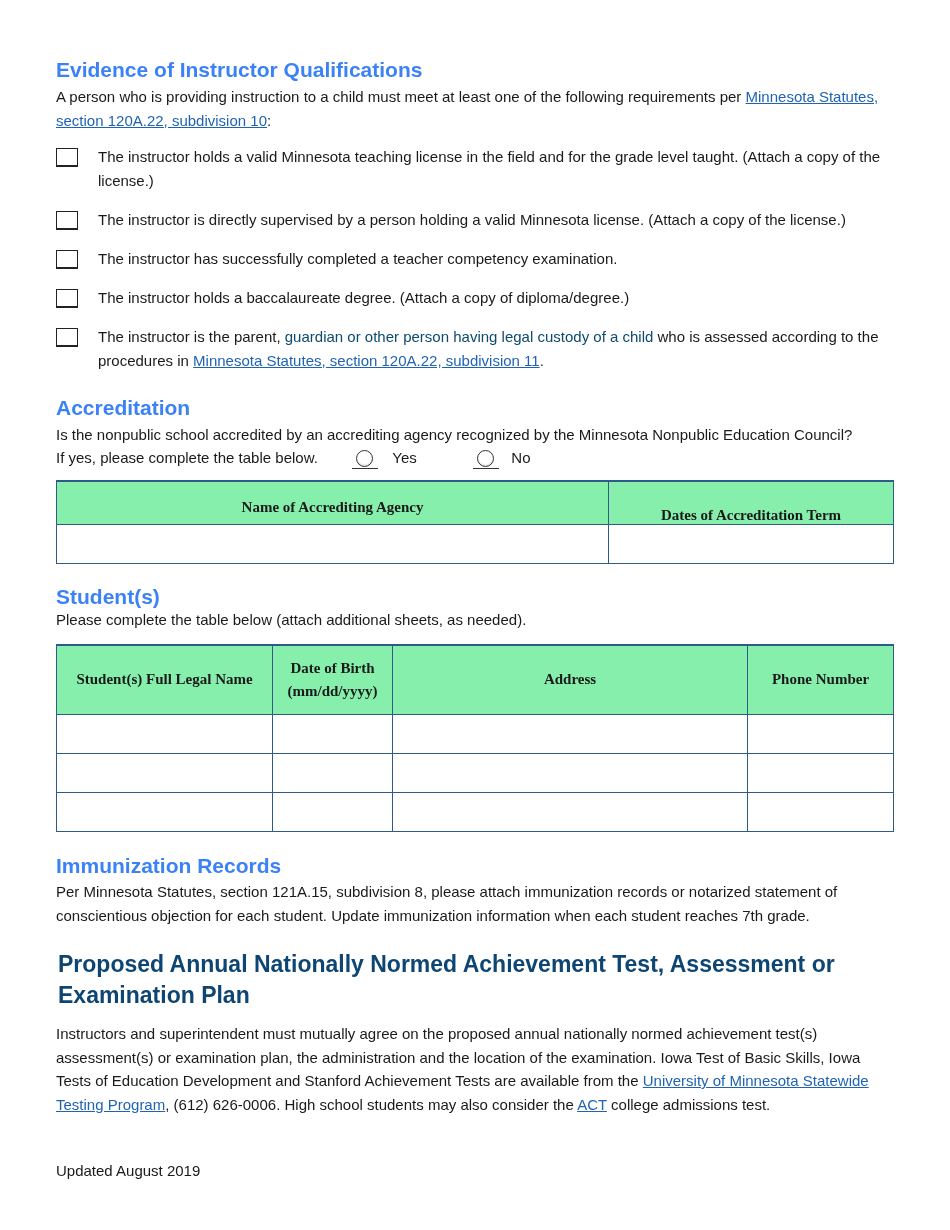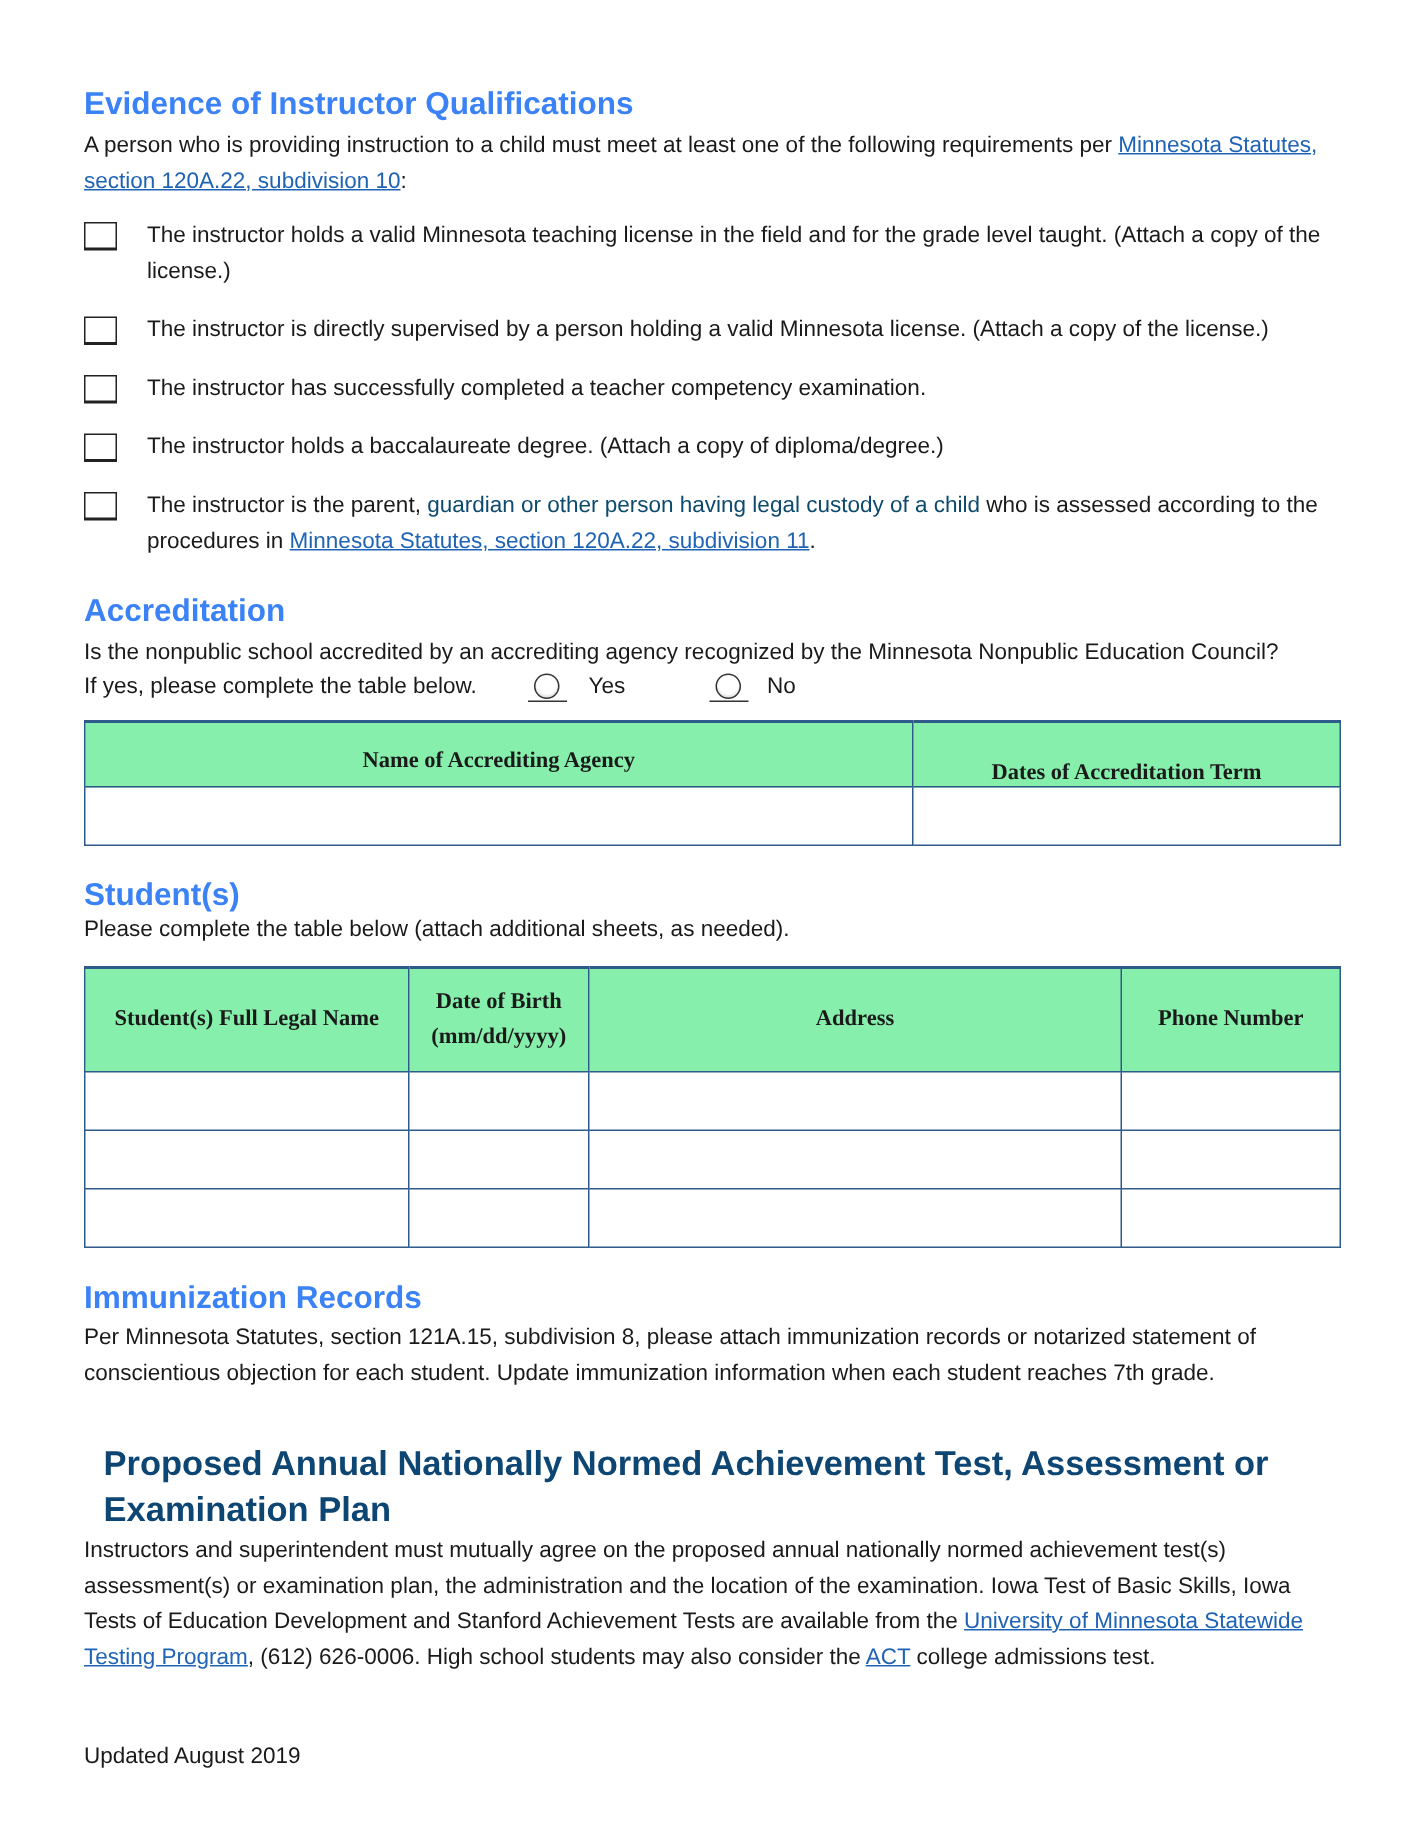--- a/index.html
+++ b/index.html
@@ -1,19 +1,19 @@
 <!DOCTYPE html>
 <html><head>
 <meta charset="utf-8">
 <style>
   html, body { margin: 0; padding: 0; background: #ffffff; }
   body { width: 950px; height: 1230px; position: relative; font-family: "Liberation Sans", sans-serif; color: #1a1a1a; font-size: 15px; }
   .page { position: absolute; left: 56px; top: 0; width: 840px; }
   h2 { position: absolute; margin: 0; color: #3b82f6; font-weight: bold; font-size: 21px; }
-  h1 { position: absolute; margin: 13px; color: #0d4573; font-weight: bold; font-size: 23px; line-height: 31px; }
+  h1 { position: absolute; margin: 2px; color: #0d4573; font-weight: bold; font-size: 23px; line-height: 31px; }
   .p { position: absolute; margin: 0; line-height: 23.5px; font-size: 15px; }
   a, .lnk { color: #1f63b5; text-decoration: underline; cursor: pointer; }
   .grey { color: #0c4a6e; }
   .cb-row { position: absolute; left: 0; width: 840px; }
   .cb { position: absolute; left: 0; top: 0; width: 22px; height: 19px; border: 1.5px solid #222; border-bottom-width: 2px; box-sizing: border-box; background: #fff; cursor: pointer; }
   .cb-text { position: absolute; left: 42px; top: -3px; width: 800px; line-height: 23.5px; }
   .radio { display: inline-block; position: relative; width: 26px; height: 20px; vertical-align: middle; cursor: pointer; }
   .radio .ring { position: absolute; left: 4px; top: 1px; width: 17px; height: 17px; border-radius: 50%; border: 1.5px solid #333; box-sizing: border-box; background: radial-gradient(circle at 50% 40%, #fff 55%, #bbb 100%); }
   .radio .base { position: absolute; left: 0; bottom: 0; width: 26px; height: 1px; background: #333; }
   table { position: absolute; left: 0; border-collapse: collapse; }

